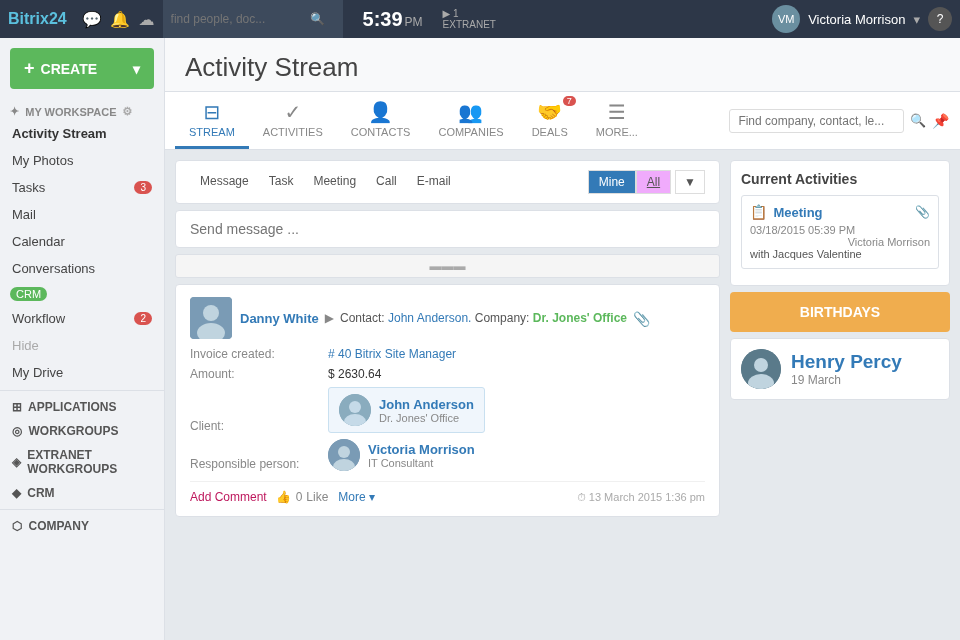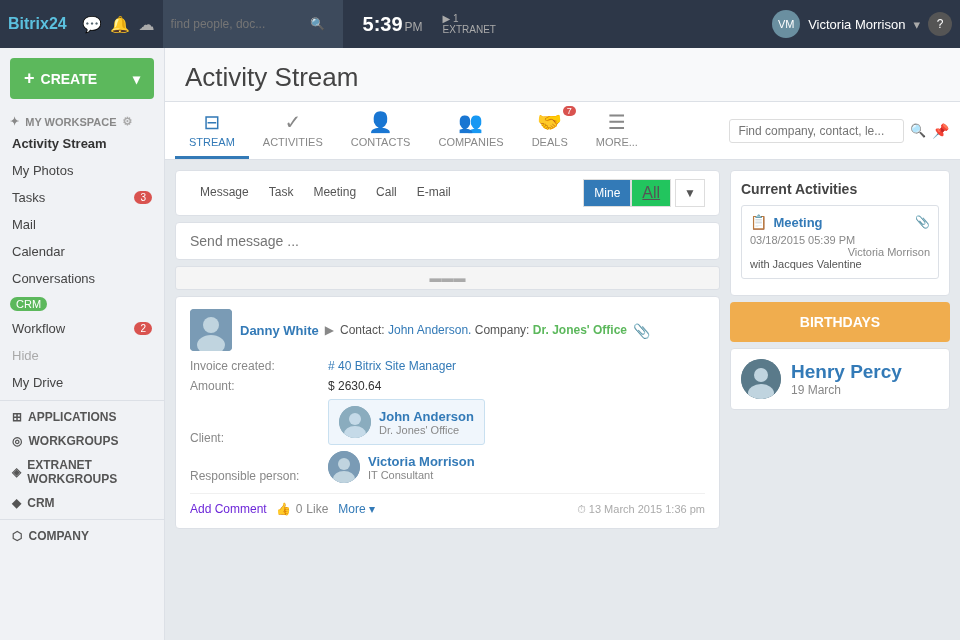--- a/index.html
+++ b/index.html
@@ -1,20 +1,20 @@
 <!DOCTYPE html>
 <html><head>
   <meta charset="utf-8">
   <style>
     * { box-sizing: border-box; margin: 0; padding: 0; }
     body { font-family: Arial, sans-serif; font-size: 13px; background: #e5e9ed; width: 960px; height: 640px; overflow: hidden; }
 
     
     .navbar {
-      display: flex; align-items: center; background: #2d3748; height: 48px;
+      display: flex; align-items: center; background: #2d3748; height: 38px;
       padding: 0 8px; gap: 8px;
     }
     .navbar-logo { color: #fff; font-weight: bold; font-size: 16px; margin-right: 8px; }
     .navbar-logo span { color: #5bc0de; }
     .navbar-icon { color: #aaa; font-size: 16px; cursor: pointer; }
     .navbar-search {
       background: #3d4a5c; border: none; color: #ccc; padding: 20px 8px;
       border-radius: 3px; font-size: 12px; width: 180px; display: flex; align-items: center;
     }
     .navbar-search input { background: transparent; border: none; color: #ccc; outline: none; width: 140px; font-size: 12px; }
@@ -59,21 +59,21 @@
     
     .content-area { display: flex; flex: 1; overflow: hidden; padding: 10px; gap: 10px; background: #e5e9ed; }
 
     
     .stream-panel { flex: 1; display: flex; flex-direction: column; gap: 6px; }
     .message-bar { background: #fff; border: 1px solid #dce0e6; border-radius: 4px; padding: 8px 14px; display: flex; align-items: center; gap: 10px; }
     .msg-tabs { display: flex; gap: 0; align-items: center; }
     .msg-tab { padding: 5px 10px; font-size: 12px; color: #555; cursor: pointer; border-bottom: 2px solid transparent; }
     .mine-all { display: flex; margin-left: auto; gap: 0; }
     .mine-btn { padding: 4px 10px; font-size: 12px; cursor: pointer; border: 1px solid #ddd; background: #337ab7; color: #fff; }
-    .all-btn { padding: 4px 10px; font-size: 16px; cursor: pointer; border: 1px solid #ddd; background: #22c55e; color: #555; text-decoration: underline; }
+    .all-btn { padding: 4px 10px; font-size: 12px; cursor: pointer; border: 1px solid #ddd; background: #f0abfc; color: #555; text-decoration: underline; }
     .filter-btn { padding: 4px 8px; font-size: 12px; cursor: pointer; border: 1px solid #ddd; background: #fff; color: #555; margin-left: 4px; }
     .msg-input { flex: 1; border: none; outline: none; font-size: 14px; color: #aaa; }
 
     
     .stream-item { background: #fff; border: 1px solid #dce0e6; border-radius: 4px; padding: 12px 14px; }
     .stream-item-header { display: flex; align-items: center; gap: 8px; margin-bottom: 8px; }
     .stream-avatar { width: 42px; height: 42px; border-radius: 4px; background: #7a9bb5; display: flex; align-items: center; justify-content: center; overflow: hidden; flex-shrink: 0; }
     .stream-name { font-weight: bold; color: #337ab7; font-size: 13px; cursor: pointer; }
     .stream-arrow { color: #888; font-size: 12px; }
     .stream-meta { color: #555; font-size: 12px; }
@@ -89,21 +89,21 @@
     .stream-status-text { color: #888; font-size: 11px; margin-top: 2px; }
     .client-card { background: #f0f6fc; border: 1px solid #c9e0f0; border-radius: 3px; padding: 6px 10px; display: flex; align-items: center; gap: 8px; }
     .client-avatar { width: 32px; height: 32px; border-radius: 50%; background: #8aacbe; display: flex; align-items: center; justify-content: center; overflow: hidden; }
     .client-name { color: #337ab7; font-size: 13px; font-weight: bold; cursor: pointer; }
     .client-company { color: #888; font-size: 11px; }
     .resp-card { display: flex; align-items: center; gap: 8px; }
     .resp-avatar { width: 32px; height: 32px; border-radius: 50%; background: #7a9bb5; overflow: hidden; }
     .resp-name { color: #337ab7; font-size: 13px; font-weight: bold; cursor: pointer; }
     .resp-role { color: #888; font-size: 11px; }
     .stream-footer { display: flex; align-items: center; gap: 10px; margin-top: 10px; border-top: 1px solid #f0f0f0; padding-top: 8px; }
-    .footer-link { color: #6d28d9; font-size: 12px; cursor: pointer; }
+    .footer-link { color: #be185d; font-size: 12px; cursor: pointer; }
     .footer-like { color: #888; font-size: 12px; display: flex; align-items: center; gap: 4px; cursor: pointer; }
     .footer-more { color: #337ab7; font-size: 12px; cursor: pointer; }
     .footer-time { color: #aaa; font-size: 11px; margin-left: auto; }
 
     
     .right-panel { width: 220px; display: flex; flex-direction: column; gap: 6px; }
     .current-activities { background: #fff; border: 1px solid #dce0e6; border-radius: 4px; padding: 10px; }
     .ca-title { font-size: 14px; font-weight: bold; color: #444; margin-bottom: 8px; }
     .ca-item { border: 1px solid #dce0e6; border-radius: 3px; padding: 8px; margin-bottom: 6px; }
     .ca-item-header { display: flex; align-items: center; gap: 6px; }

